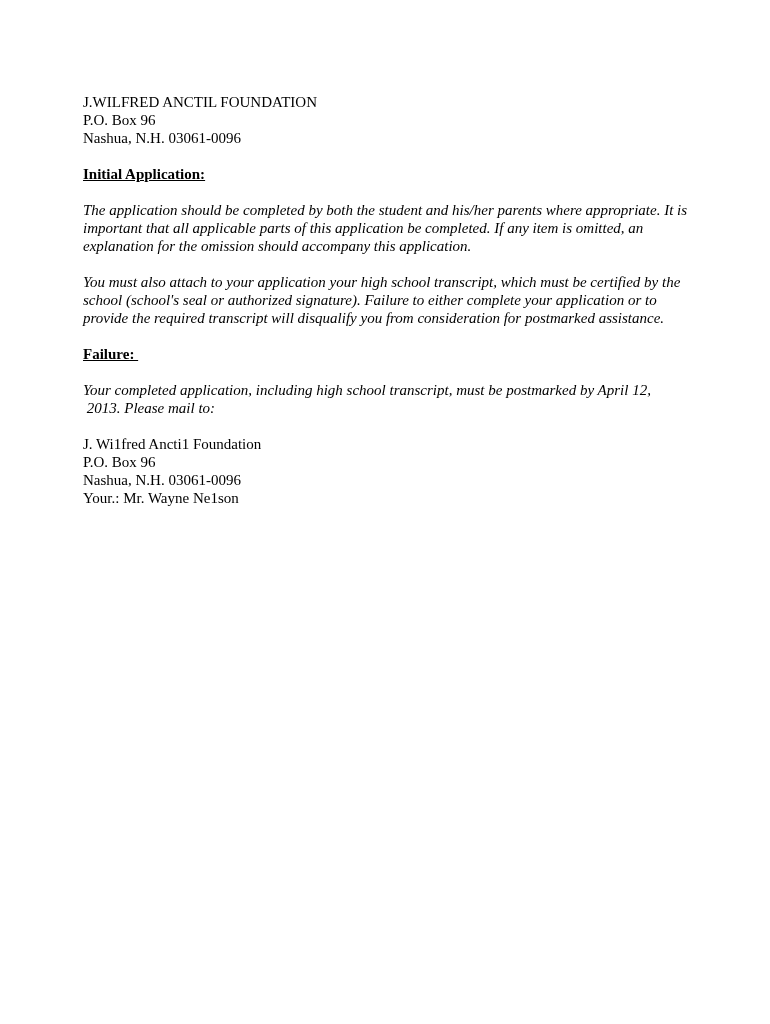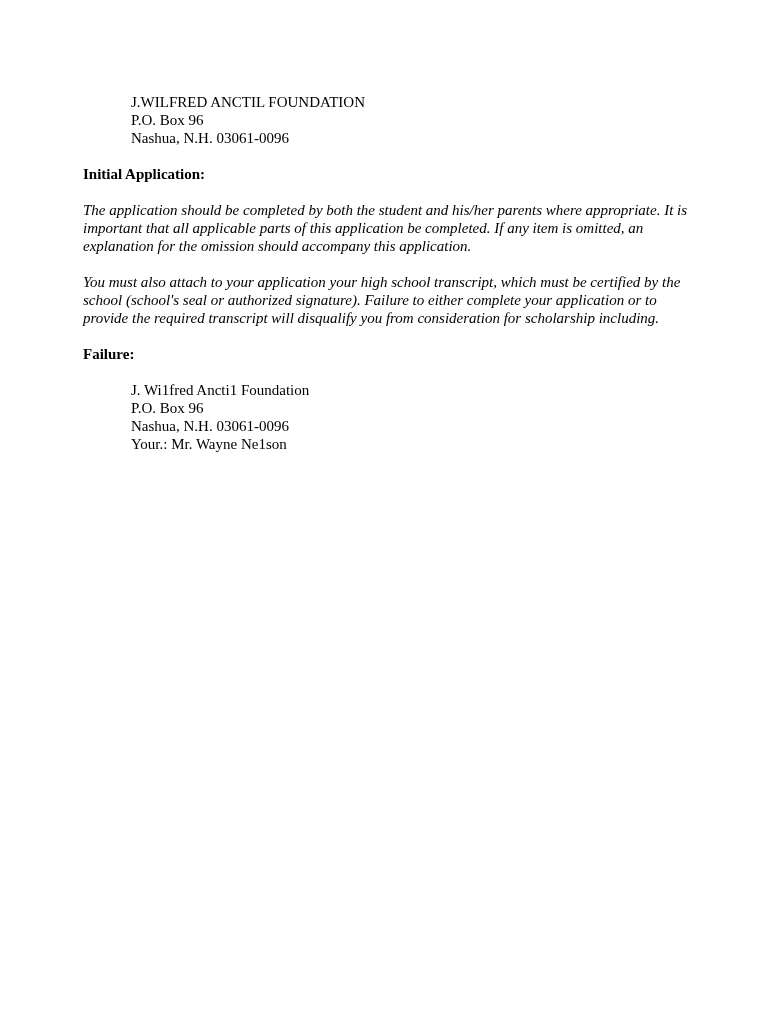--- a/index.html
+++ b/index.html
@@ -22,32 +22,32 @@
     position: absolute;
     top: 93px;
     left: 83px;
     width: 645px;
   }
   .block {
     margin: 0 0 18px 0;
   }
   .line {
     white-space: pre;
-    margin-left: 48px;
   }
   .para {
     white-space: pre-wrap;
     margin: 0 0 18px 0;
     font-style: italic;
   }
   .heading {
     font-weight: bold;
     margin: 0 0 18px 0;
   }
   .heading .underlined {
+    text-decoration: underline;
     white-space: pre;
   }
 </style>
 </head>
 <body>
 
 <div class="page">
   <div class="content">
 
     <div class="block">
@@ -59,26 +59,28 @@
     <div class="heading">
       <span class="underlined">Initial Application:</span>
     </div>
 
     <p class="para">The application should be completed by both the student and his/her parents where appropriate. It is
 important that all applicable parts of this application be completed. If any item is omitted, an
 explanation for the omission should accompany this application.</p>
 
     <p class="para">You must also attach to your application your high school transcript, which must be certified by the
 school (school's seal or authorized signature). Failure to either complete your application or to
-provide the required transcript will disqualify you from consideration for scholarship including.</p>
+provide the required transcript will disqualify you from consideration for postmarked assistance.</p>
 
     <div class="heading">
       <span class="underlined">Failure: </span>
     </div>
 
+    <p class="para">Your completed application, including high school transcript, must be postmarked by April 12,
+ 2013. Please mail to:</p>
 
     <div class="block">
       <div class="line">J. Wi1fred Ancti1 Foundation</div>
       <div class="line">P.O. Box 96</div>
       <div class="line">Nashua, N.H. 03061-0096</div>
       <div class="line">Your.: Mr. Wayne Ne1son</div>
     </div>
 
 
   </div>

